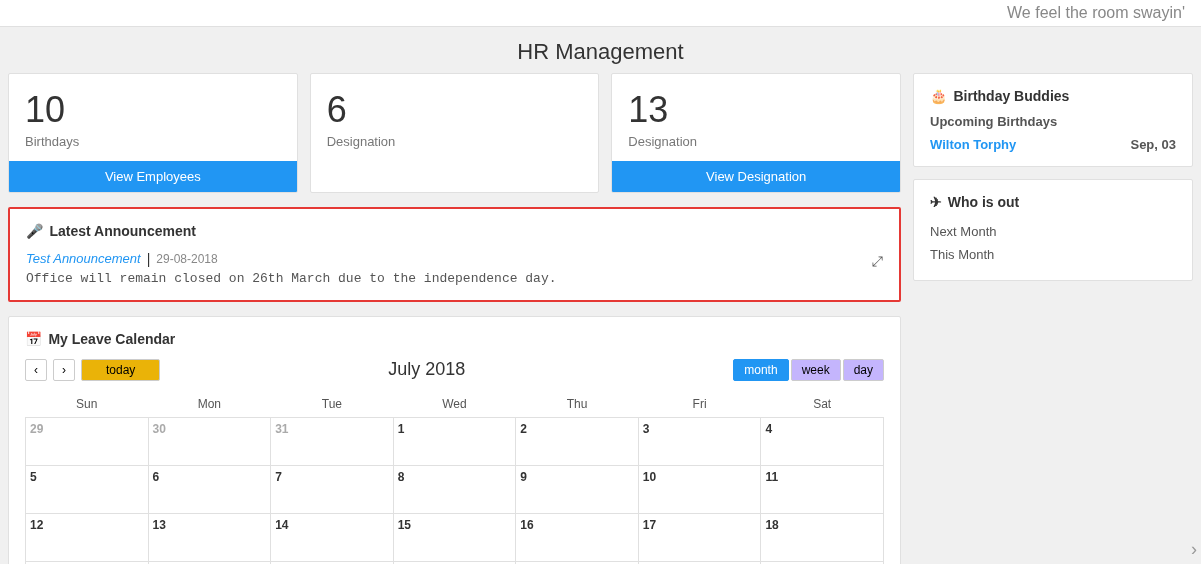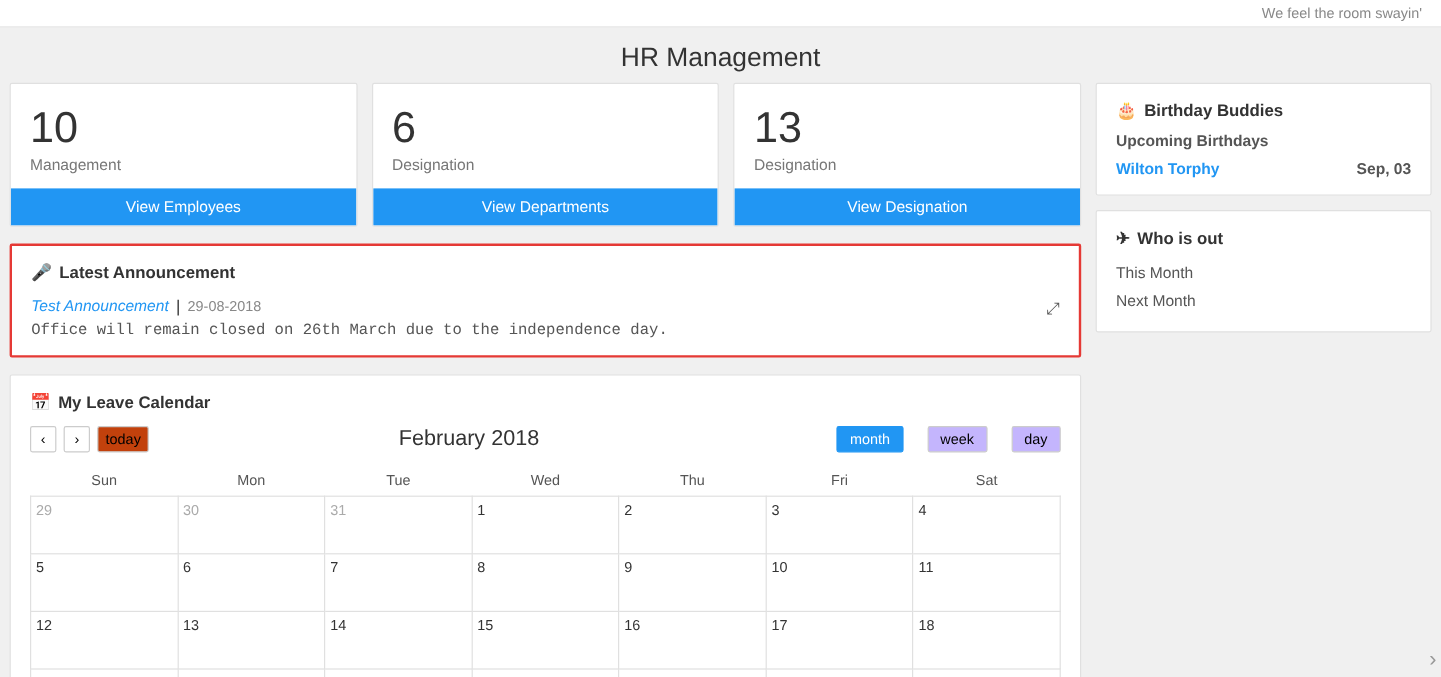--- a/index.html
+++ b/index.html
@@ -6,21 +6,21 @@
     body {
       font-family: 'Segoe UI', Arial, sans-serif;
       background: #f0f0f0;
       font-size: 14px;
       color: #333;
     }
     .top-bar {
       background: #fff;
       padding: 4px 16px;
       text-align: right;
-      font-size: 12px;
+      font-size: 16px;
       color: #888;
       border-bottom: 1px solid #e0e0e0;
     }
     .page-title {
       padding: 12px 16px 8px;
       font-size: 22px;
       font-weight: 400;
       color: #333;
       background: #f0f0f0;
       text-align: center;
@@ -160,34 +160,34 @@
     .nav-btn {
       border: 1px solid #ccc;
       background: #fff;
       padding: 3px 8px;
       cursor: pointer;
       font-size: 12px;
       border-radius: 2px;
     }
     .today-btn {
       border: 1px solid #ccc;
-      background: #c2410c;
-      padding: 3px 6px;
+      background: #eab308;
+      padding: 3px 24px;
       cursor: pointer;
       font-size: 12px;
       border-radius: 2px;
     }
     .calendar-month-label {
       font-size: 18px;
       color: #333;
       font-weight: 400;
     }
     .view-btns {
       display: flex;
-      gap: 20px;
+      gap: 2px;
       margin-left: 40px;
     }
     .view-btn {
       border: 1px solid #ccc;
       background: #c4b5fd;
       padding: 3px 10px;
       cursor: pointer;
       font-size: 12px;
       border-radius: 2px;
     }
@@ -209,20 +209,21 @@
       margin-top: 25px;
     }
     .calendar-grid td {
       border: 1px solid #e0e0e0;
       height: 48px;
       vertical-align: top;
       padding: 4px;
       font-size: 12px;
       color: #aaa;
       width: 14.28%;
+      font-weight: bold;
     }
     .calendar-grid td.current-month {
       color: #333;
     }
 
     
     .sidebar-card {
       background: #fff;
       border: 1px solid #e0e0e0;
       border-radius: 2px;
@@ -289,31 +290,30 @@
 
 <div class="main-layout">
 
   <div class="left-content">
 
     <div class="stat-cards">
 
       <div class="stat-card">
         <div class="stat-card-body">
           <div class="stat-number">10</div>
-          <div class="stat-label">Management</div>
+          <div class="stat-label">Birthdays</div>
         </div>
         <button class="stat-card-btn">View Employees</button>
       </div>
 
       <div class="stat-card">
         <div class="stat-card-body">
           <div class="stat-number">6</div>
           <div class="stat-label">Designation</div>
         </div>
-        <button class="stat-card-btn">View Departments</button>
       </div>
 
       <div class="stat-card">
         <div class="stat-card-body">
           <div class="stat-number">13</div>
           <div class="stat-label">Designation</div>
         </div>
         <button class="stat-card-btn">View Designation</button>
       </div>
 
@@ -341,21 +341,21 @@
       <div class="calendar-header-title">
         <span>📅</span>
         <span>My Leave Calendar</span>
       </div>
       <div class="calendar-nav">
         <div class="calendar-nav-left">
           <button class="nav-btn">‹</button>
           <button class="nav-btn">›</button>
           <button class="today-btn">today</button>
         </div>
-        <div class="calendar-month-label">February 2018</div>
+        <div class="calendar-month-label">July 2018</div>
         <div class="view-btns">
           <button class="view-btn active">month</button>
           <button class="view-btn">week</button>
           <button class="view-btn">day</button>
         </div>
       </div>
 
       <table class="calendar-grid">
         <thead>
           <tr>
@@ -423,21 +423,21 @@
         <a class="birthday-link" href="#">Wilton Torphy</a>
         <span class="birthday-date">Sep, 03</span>
       </div>
     </div>
 
     <div class="sidebar-card">
       <div class="sidebar-card-title">
         <span>✈</span>
         <span>Who is out</span>
       </div>
+      <a class="who-is-out-link" href="#">Next Month</a>
       <a class="who-is-out-link" href="#">This Month</a>
-      <a class="who-is-out-link" href="#">Next Month</a>
     </div>
 
   </div>
 
 </div>
 
 <div class="scroll-hint">›</div>
 
 </body></html>

